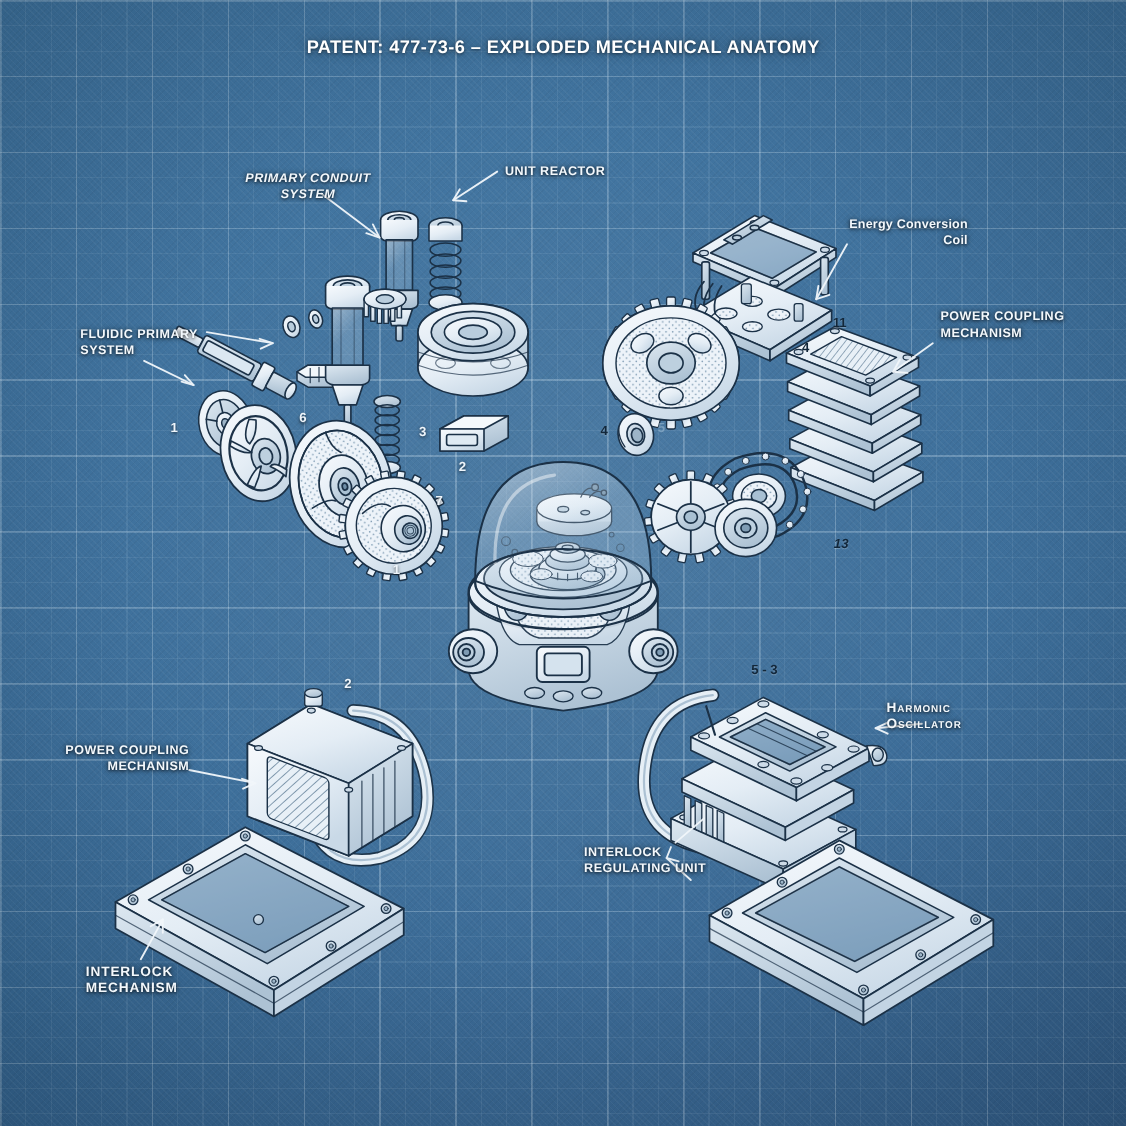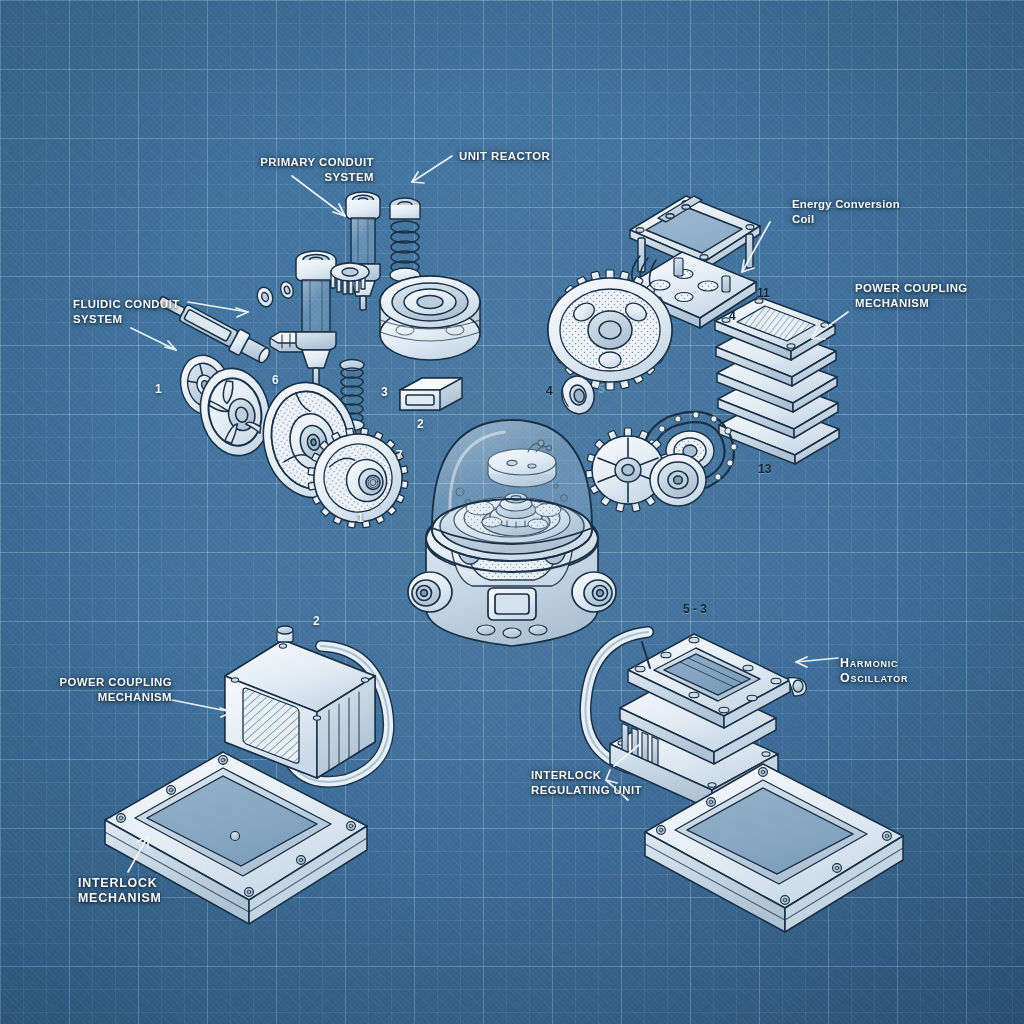--- a/index.html
+++ b/index.html
@@ -39,38 +39,39 @@
   }
 
   #art{position:absolute;inset:0;z-index:10;}
 
   .lbl{
     position:absolute;z-index:45;color:#f3f8fc;
     font-size:11.4px;font-weight:bold;letter-spacing:.45px;line-height:15px;
     text-shadow:0 1px 3px rgba(0,0,0,.70), 0 0 6px rgba(0,0,0,.45);
     white-space:pre;
   }
-  .lbl.ctr{text-align:right;}
+  .lbl.ctr{text-align:center;font-style:italic;}
   .lbl.rt{text-align:right;}
   .lbl.sc{font-variant:small-caps;letter-spacing:.8px;font-size:12.4px;}
   .lbl.mixed{font-weight:bold;letter-spacing:.2px;}
 
   .num{
     position:absolute;z-index:45;font-size:12px;font-weight:bold;
     font-family:"Liberation Sans", sans-serif;
   }
   .num.lt{color:#eef5fb;text-shadow:0 1px 3px rgba(0,0,0,.65);}
   .num.dk{color:#12273a;text-shadow:0 1px 1px rgba(255,255,255,.28);}
   .num.gh{color:rgba(190,214,232,.40);text-shadow:none;}
 </style>
 </head>
 <body>
 
 <div id="sheet">
 
+  <div id="title">PATENT: 477-73-6 – EXPLODED MECHANICAL ANATOMY</div>
 
   <svg id="art" viewBox="0 0 1024 1024" width="1024" height="1024">
     <defs>
       <linearGradient id="metal" x1="0" y1="0" x2="0.6" y2="1">
         <stop offset="0%" stop-color="#f7fafd"></stop>
         <stop offset="55%" stop-color="#e4edf5"></stop>
         <stop offset="100%" stop-color="#c9d9e7"></stop>
       </linearGradient>
       <linearGradient id="metalDk" x1="0" y1="0" x2="0.5" y2="1">
         <stop offset="0%" stop-color="#dde8f1"></stop>
@@ -881,30 +882,30 @@
       <path d="M128 872 L148 836"></path>
       <path d="M148 836 L137 842 M148 836 L148 848"></path>
     </g>
   </svg>
 
   <div class="lbl ctr" style="left:186px;top:155px;width:188px;">PRIMARY CONDUIT
 SYSTEM</div>
 
   <div class="lbl" style="left:459px;top:149px;">UNIT REACTOR</div>
 
-  <div class="lbl mixed" style="left:792px;top:197px;">Energy Conversion
+  <div class="lbl mixed" style="left:772px;top:197px;text-align:right;">Energy Conversion
 Coil</div>
 
   <div class="lbl" style="left:855px;top:281px;">POWER COUPLING
 MECHANISM</div>
 
-  <div class="lbl" style="left:73px;top:297px;">FLUIDIC CONDUIT
+  <div class="lbl" style="left:73px;top:297px;">FLUIDIC PRIMARY
 SYSTEM</div>
 
-  <div class="lbl sc" style="left:840px;top:636px;margin-top:20px;">Harmonic
+  <div class="lbl sc" style="left:806px;top:636px;">Harmonic
 Oscillator</div>
 
   <div class="lbl" style="left:531px;top:768px;">INTERLOCK
 REGULATING UNIT</div>
 
   <div class="lbl rt" style="left:0px;top:675px;width:172px;">POWER COUPLING
 MECHANISM</div>
 
   <div class="lbl sc" style="left:78px;top:876px;">INTERLOCK
 MECHANISM</div>
@@ -912,17 +913,17 @@
   <div class="num lt" style="left:155px;top:382px;">1</div>
   <div class="num lt" style="left:272px;top:373px;">6</div>
   <div class="num lt" style="left:381px;top:385px;">3</div>
   <div class="num lt" style="left:417px;top:417px;">2</div>
   <div class="num lt" style="left:396px;top:448px;">7</div>
   <div class="num lt" style="left:357px;top:511px;">1</div>
   <div class="num dk" style="left:546px;top:384px;">4</div>
   <div class="num gh" style="left:598px;top:382px;">5</div>
   <div class="num dk" style="left:757px;top:286px;">11</div>
   <div class="num dk" style="left:729px;top:309px;">4</div>
-  <div class="num dk" style="left:758px;top:462px;">13</div>
+  <div class="num dk" style="left:758px;top:487px;font-style:italic;">13</div>
   <div class="num lt" style="left:313px;top:614px;">2</div>
   <div class="num dk" style="left:683px;top:602px;">5 - 3</div>
 
 </div>
 
 </body></html>

